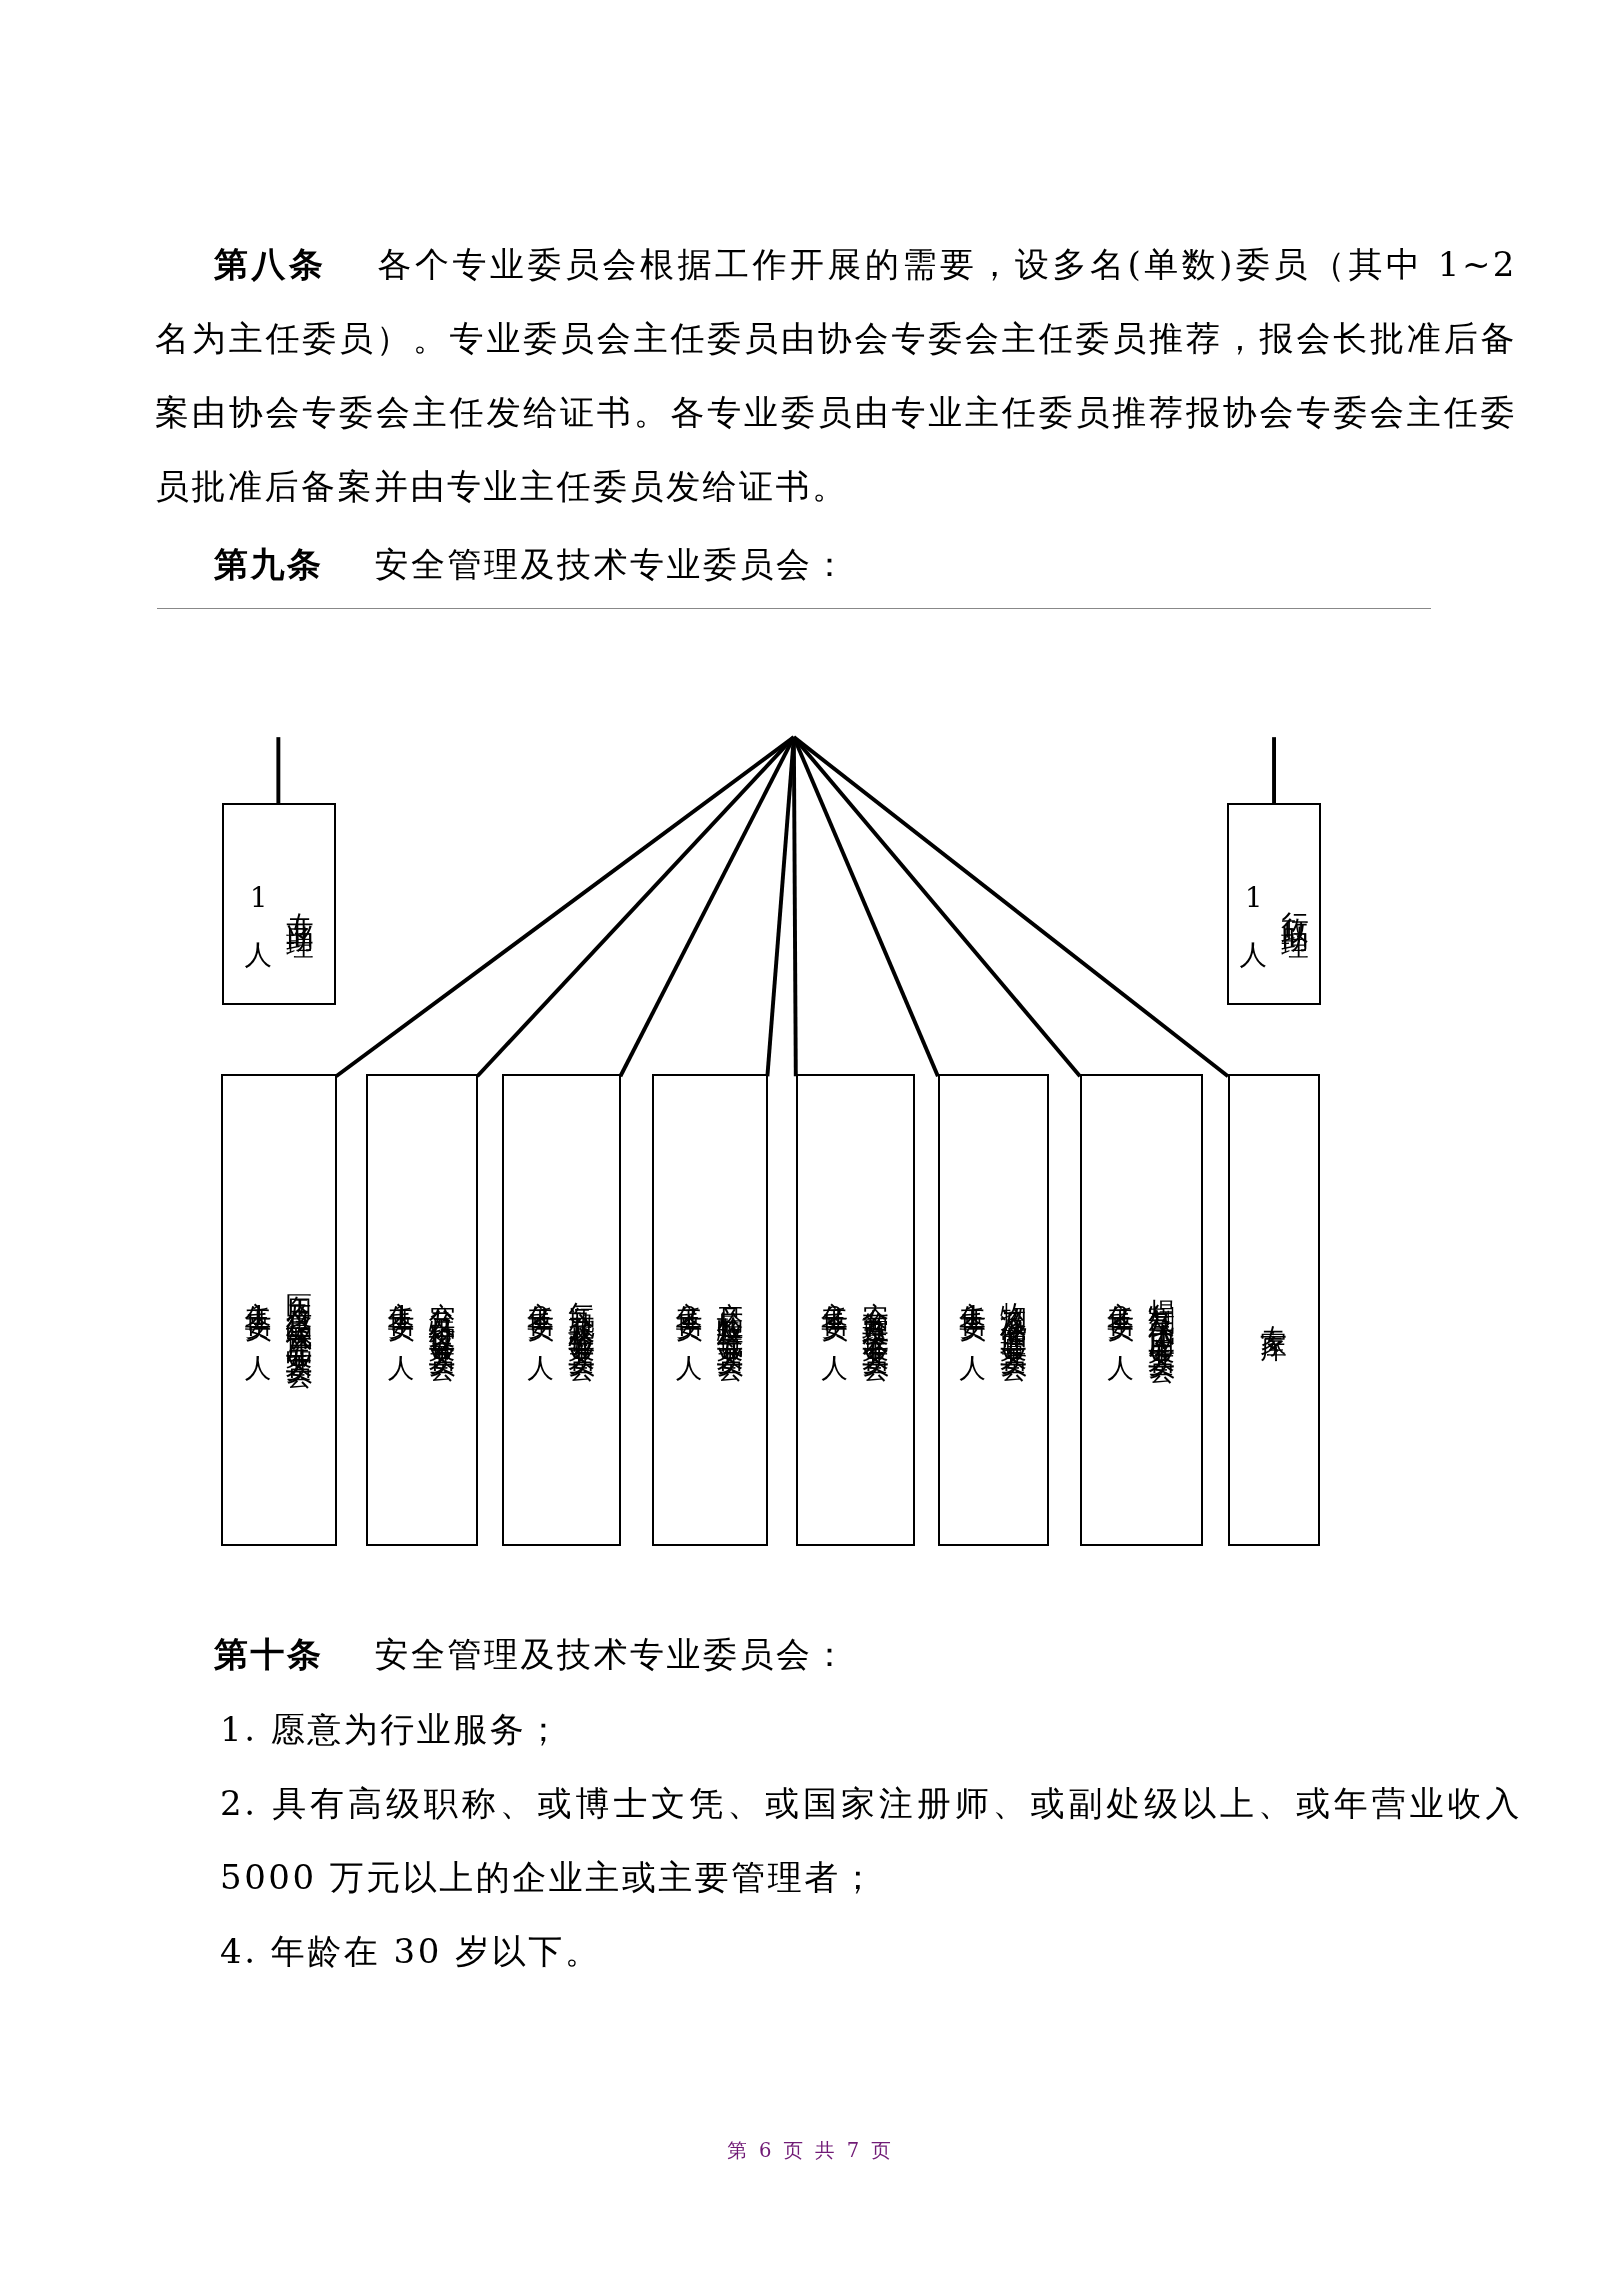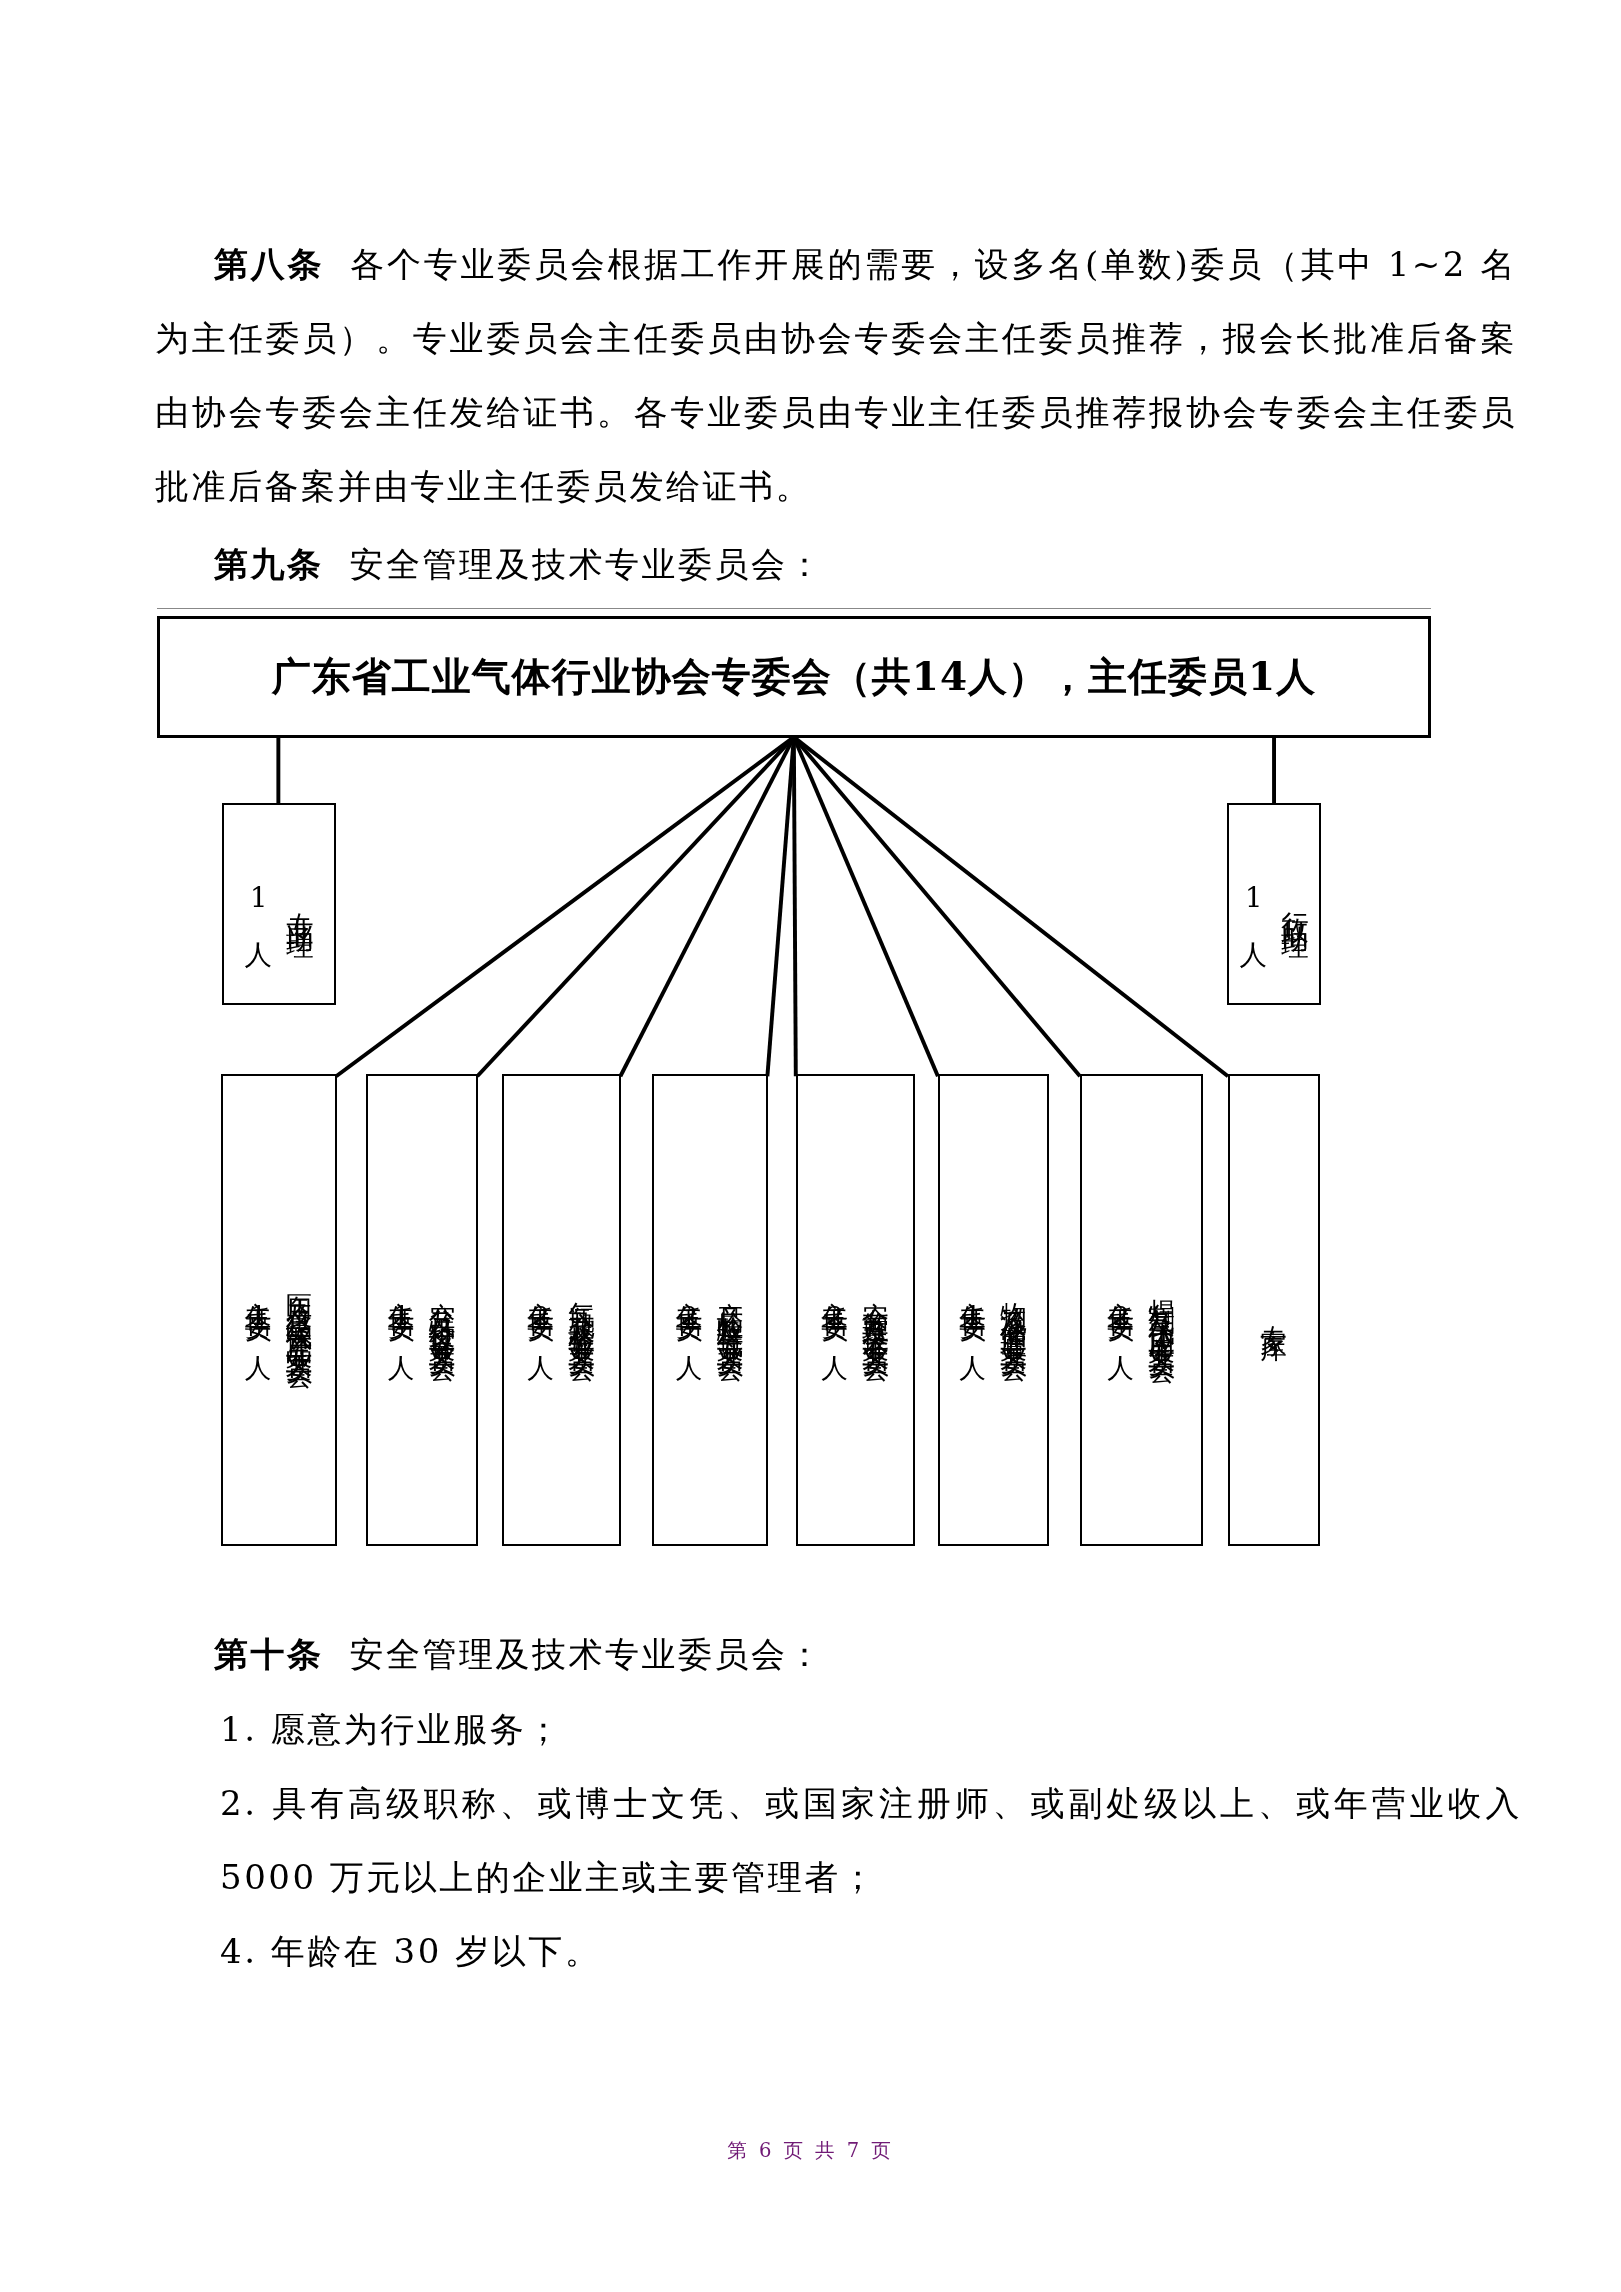--- a/index.html
+++ b/index.html
@@ -19,21 +19,21 @@
     position: absolute;
     left: 155px;
     width: 1362px;
     font-size: 34px;
     line-height: 74px;
     letter-spacing: 2.5px;
     text-align: justify;
   }
   .para { margin: 0; }
   .indent { text-indent: 59px; }
-  .label { font-weight: bold; margin-right: 26px; }
+  .label { font-weight: bold; margin-right: 51px; }
 
   #article8 { top: 227px; }
   #article9 { top: 527px; }
   #article10 { top: 1617px; }
 
   #qual-list {
     position: absolute;
     left: 220px;
     width: 1302px;
     top: 1692px;
@@ -151,23 +151,20 @@
       <line x1="810" y1="142" x2="343" y2="488" stroke="#000" stroke-width="4"></line>
       <line x1="810" y1="142" x2="487" y2="488" stroke="#000" stroke-width="4"></line>
       <line x1="810" y1="142" x2="633" y2="488" stroke="#000" stroke-width="4"></line>
       <line x1="810" y1="142" x2="783" y2="488" stroke="#000" stroke-width="4"></line>
       <line x1="810" y1="142" x2="812" y2="488" stroke="#000" stroke-width="4"></line>
       <line x1="810" y1="142" x2="957" y2="488" stroke="#000" stroke-width="4"></line>
       <line x1="810" y1="142" x2="1102" y2="488" stroke="#000" stroke-width="4"></line>
       <line x1="810" y1="142" x2="1253" y2="488" stroke="#000" stroke-width="4"></line>
     </svg>
 
-    <div class="node" id="root-box">
-      <span>广东省工业气体行业协会专委会（共14人），主任委员1人</span>
-    </div>
 
     <div class="node vbox assistant" id="assistant-left">
       <div class="vcol">专业助理</div>
       <div class="vcol">1人</div>
     </div>
 
     <div class="node vbox assistant" id="assistant-right">
       <div class="vcol">行政助理</div>
       <div class="vcol">1人</div>
     </div>

